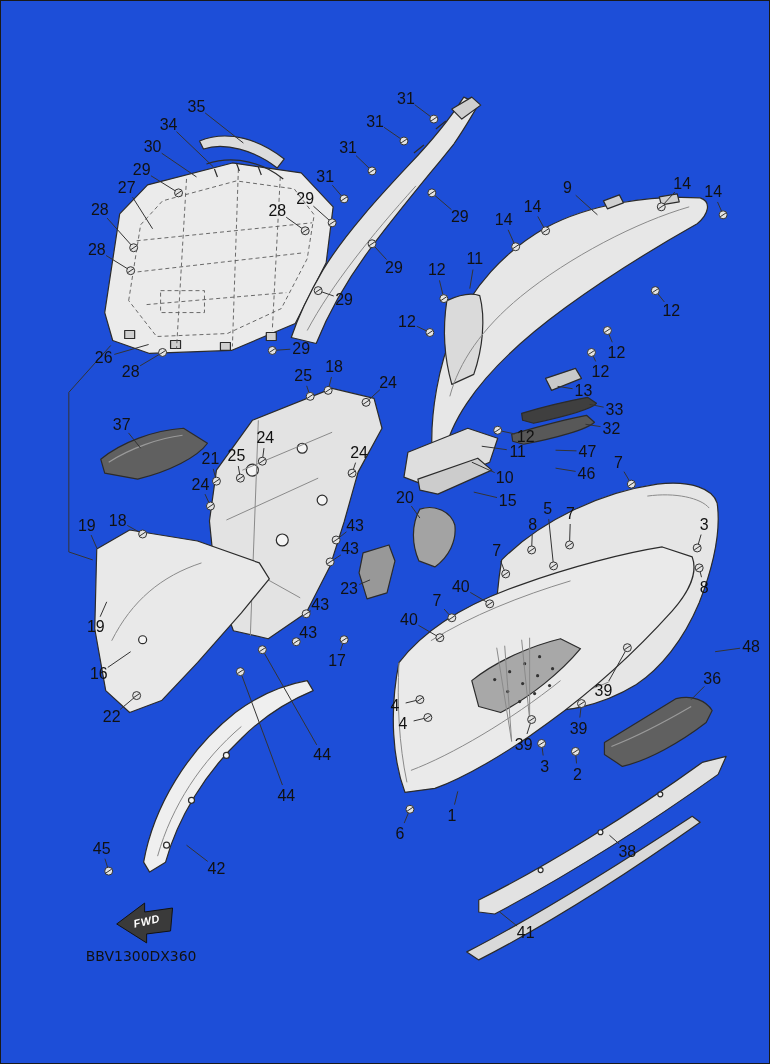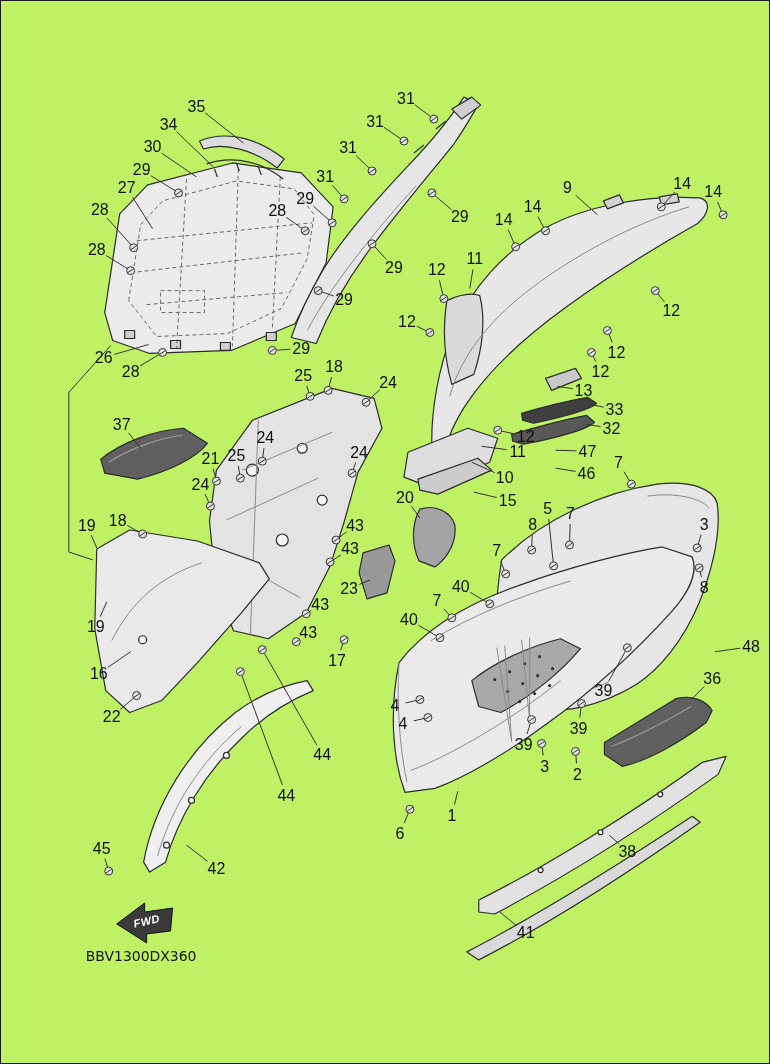--- a/index.html
+++ b/index.html
@@ -1,16 +1,16 @@
 <!DOCTYPE html>
 <html><head>
 <meta charset="utf-8">
 <style>
   html,body{margin:0;padding:0;background:#9a9a9a;}
-  .page{position:relative;width:770px;height:1064px;margin:0 auto;background:#bef264;
+  .page{position:relative;width:770px;height:1064px;margin:0 auto;background:#1d4ed8;
         border:1px solid #1a1a1a;box-sizing:border-box;overflow:hidden;
         font-family:"Liberation Sans",sans-serif;}
   svg{display:block;width:100%;height:100%;}
   .part{stroke:#2b2b2b;stroke-width:1.2;stroke-linejoin:round;}
   .thin{stroke:#8a8a8a;stroke-width:1;fill:none;}
   .dash{stroke:#5a5a5a;stroke-width:0.9;fill:none;stroke-dasharray:4 3;}
   .leader{stroke:#333;stroke-width:1;fill:none;}
   .fastener{fill:#e3e3e3;stroke:#333;stroke-width:1;}
   .callout{font:400 16px "Liberation Sans",sans-serif;fill:#111;
            text-anchor:middle;dominant-baseline:central;}

